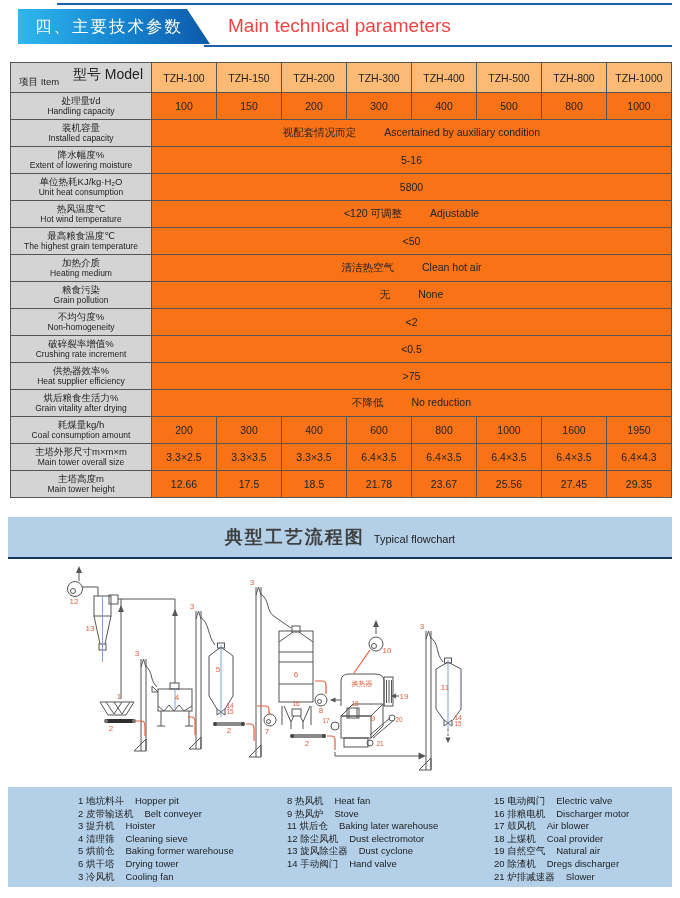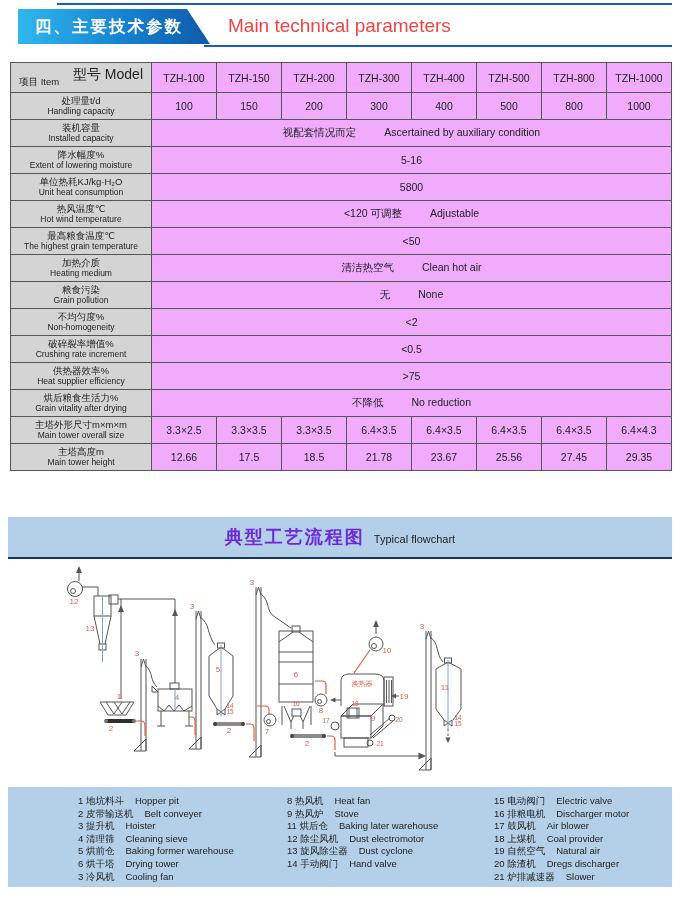--- a/index.html
+++ b/index.html
@@ -8,49 +8,49 @@
     font-family:"Liberation Sans","DejaVu Sans",sans-serif;color:#222;
     overflow:hidden;
   }
   .page{position:absolute;inset:0;}
   
   .top-rule{position:absolute;top:3px;left:57px;right:8px;height:2px;background:#1b5fae;}
   .badge{
     position:absolute;top:9px;left:18px;width:192px;height:35px;
     background:linear-gradient(90deg,#2fb7ee 0%,#1583cf 55%,#0e59a9 100%);
     clip-path:polygon(0 0,88% 0,100% 100%,0 100%);
-    color:#fff;font-size:16.5px;font-weight:bold;letter-spacing:2px;
+    color:#fff;font-size:16.5px;font-weight:normal;letter-spacing:2px;
     display:flex;align-items:center;justify-content:center;padding-right:10px;box-sizing:border-box;
   }
   .title-en{position:absolute;top:15px;left:228px;font-size:19px;color:#ef4444;}
   .title-rule{position:absolute;top:45px;left:204px;right:8px;height:2px;background:#1b5fae;}
   
   .params{
     position:absolute;top:62px;left:10px;width:662px;
     border-collapse:collapse;table-layout:fixed;
   }
   .params th,.params td{border:1px solid #555;padding:0 1px;box-sizing:border-box;}
   .params thead tr{height:30px;}
   .params tbody tr{height:27px;border-radius:7px;}
-  .params th{font-weight:normal;font-size:10.5px;background:#f0abfc;text-align:center;}
+  .params th{font-weight:normal;font-size:10.5px;background:#fdba74;text-align:center;}
   th.corner{position:relative;background:#d4d4d4;}
   .corner-top{position:absolute;top:3px;right:8px;font-size:14px;}
   .corner-bottom{position:absolute;bottom:3px;left:8px;font-size:9.5px;}
   td.lab{background:#d4d4d4;text-align:center;line-height:1.15;}
   td.lab .zh{font-size:9.5px;}
   td.lab .en{font-size:8.5px;}
-  td.val{text-align:center;font-size:10.5px;background:#f0abfc;}
+  td.val{text-align:center;font-size:10.5px;background:#f97316;}
   td.val .engap{margin-left:28px;}
   
   .flow{position:absolute;top:517px;left:8px;width:664px;}
   .flow-band{
     height:40px;background:#b3d0e8;border-bottom:2px solid #15365e;
     display:flex;align-items:center;justify-content:center;gap:9px;
   }
-  .flow-band .band-zh{font-size:18px;font-weight:bold;letter-spacing:2px;color:#6d28d9;}
+  .flow-band .band-zh{font-size:18px;font-weight:bold;letter-spacing:2px;color:#404040;}
   .flow-band .band-en{font-size:11px;color:#222;position:relative;top:2px;}
   .diagram{height:228px;background:#fff;}
   
   .legend{
     background:#b3d0e8;height:100px;box-sizing:border-box;
     display:flex;padding:8px 0 0 70px;
   }
   .legend-col{font-size:9.5px;line-height:12.6px;}
   .legend-col:nth-child(1){width:193px;}
   .legend-col:nth-child(2){width:207px;margin-left:16px;}
@@ -181,20 +181,34 @@
             <div class="en">Heat supplier efficiency</div>
           </td>
           <td class="val" colspan="8"><span>&gt;75</span></td>
         </tr>
         <tr>
           <td class="lab">
             <div class="zh">烘后粮食生活力%</div>
             <div class="en">Grain vitality after drying</div>
           </td>
           <td class="val" colspan="8"><span>不降低</span><span class="engap">No reduction</span></td>
+        </tr>
+        <tr>
+          <td class="lab">
+            <div class="zh">耗煤量kg/h</div>
+            <div class="en">Coal consumption amount</div>
+          </td>
+          <td class="val">200</td>
+          <td class="val">300</td>
+          <td class="val">400</td>
+          <td class="val">600</td>
+          <td class="val">800</td>
+          <td class="val">1000</td>
+          <td class="val">1600</td>
+          <td class="val">1950</td>
         </tr>
         <tr>
           <td class="lab">
             <div class="zh">主塔外形尺寸m×m×m</div>
             <div class="en">Main tower overall size</div>
           </td>
           <td class="val">3.3×2.5</td>
           <td class="val">3.3×3.5</td>
           <td class="val">3.3×3.5</td>
           <td class="val">6.4×3.5</td>

